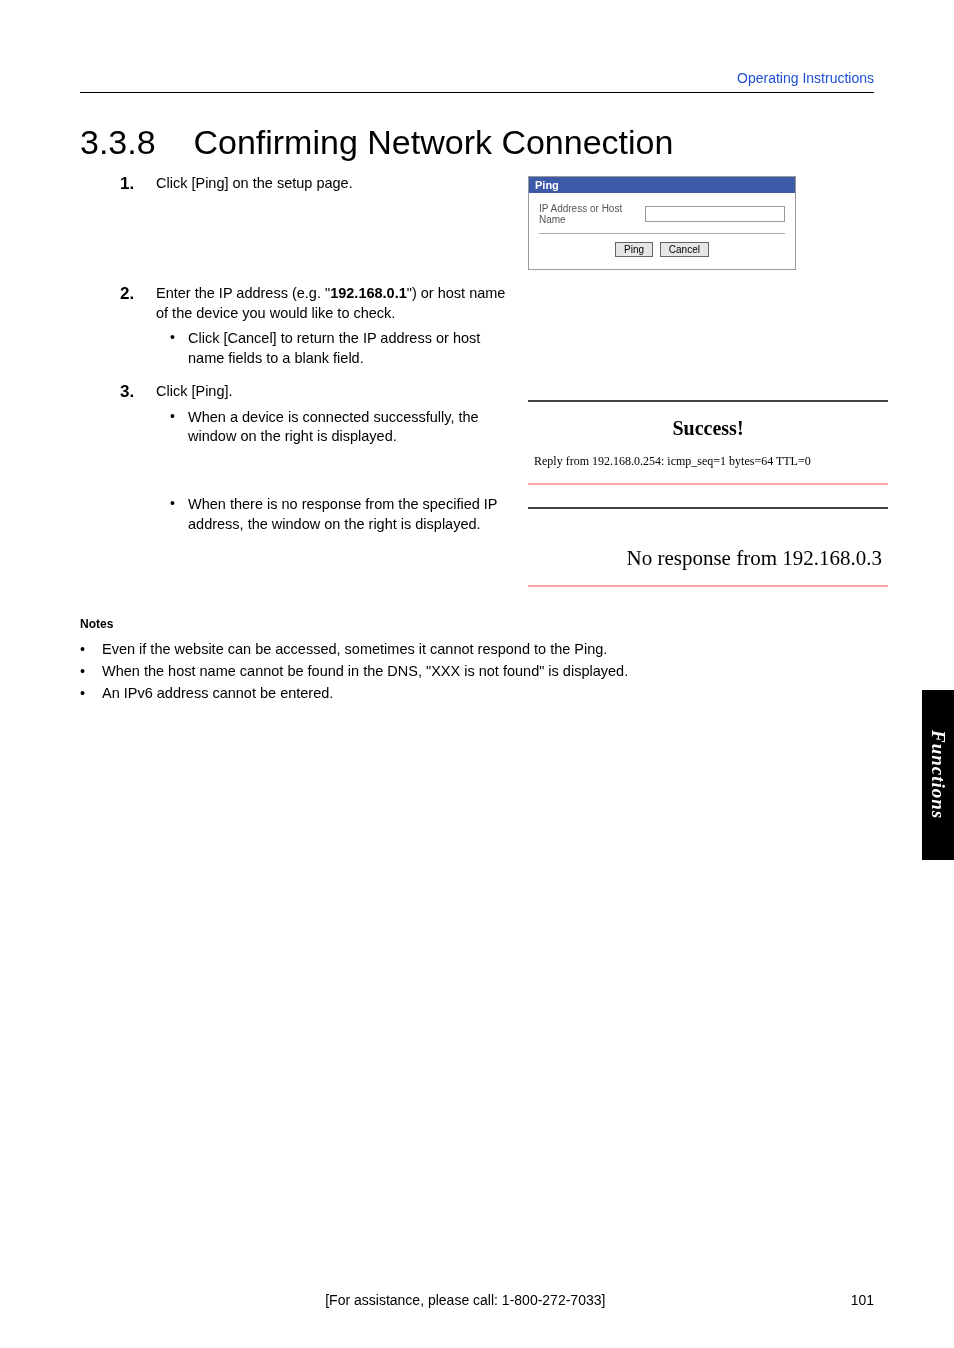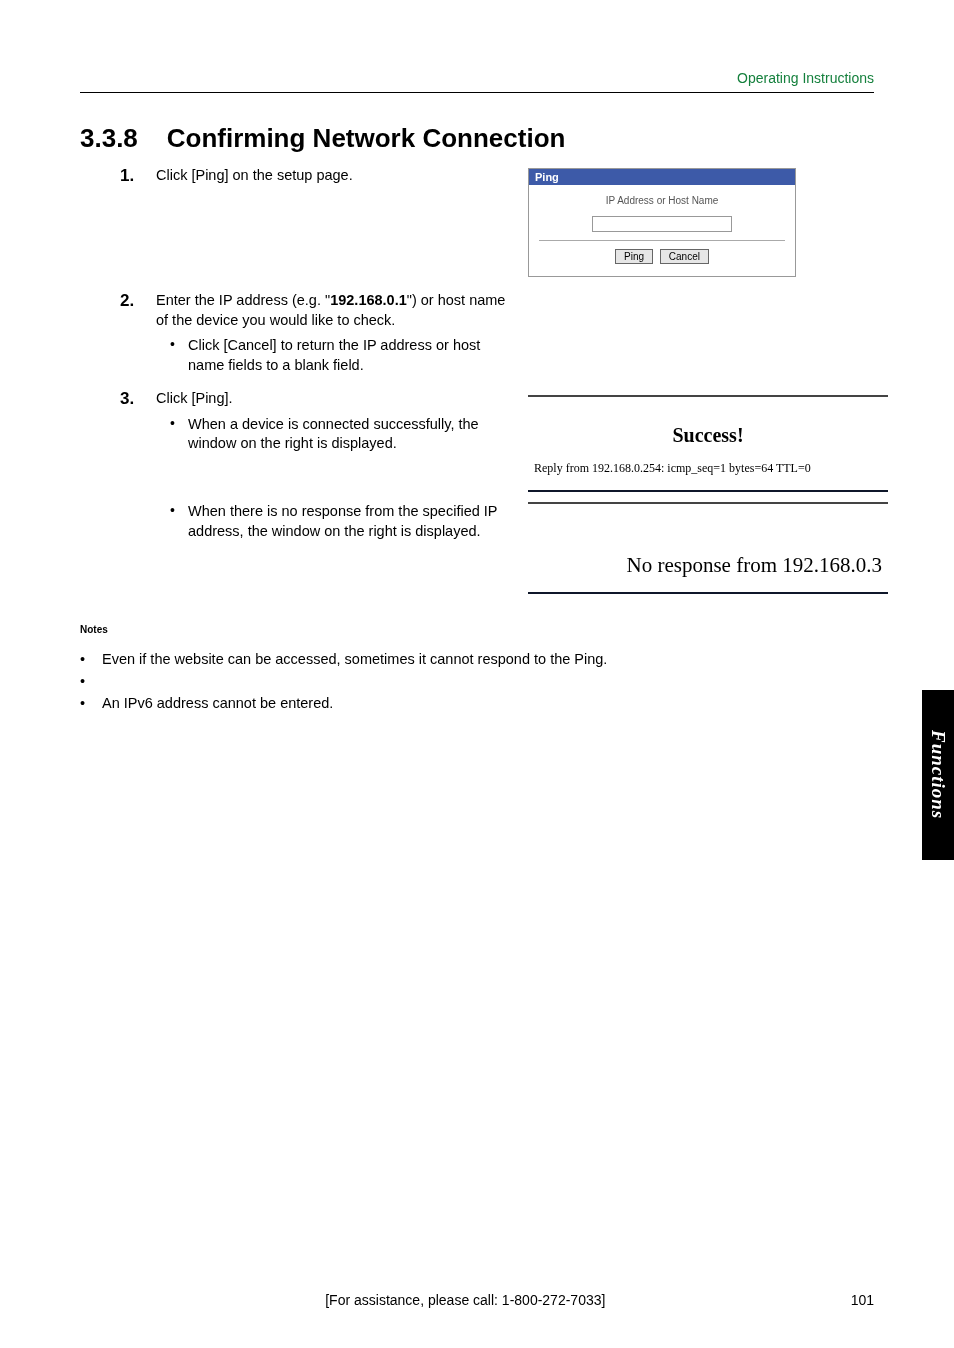--- a/index.html
+++ b/index.html
@@ -12,31 +12,31 @@
     color:#000;
   }
   .page {
     padding:70px 80px 40px 80px;
     position:relative;
     height:100%;
   }
   .running-head {
     text-align:right;
     font-size:14px;
-    color:#15803d;
+    color:#1d4ed8;
     padding-bottom:6px;
   }
   .hd-hr {
     border:none;
     border-top:1px solid #000;
     margin-bottom:30px;
   }
   .h1 {
-    font-size:26px;
-    font-weight:bold;
+    font-size:34px;
+    font-weight:normal;
     margin-left:0;
     margin-bottom:12px;
   }
   .intro {
     font-size:14.5px;
     line-height:1.35;
     margin-left:30px;
     margin-bottom:18px;
   }
   .steps {
@@ -94,21 +94,20 @@
     padding:10px 10px 12px 10px;
     background:#fff;
   }
   .ping-row {
     display:flex;
     align-items:center;
     gap:10px;
     border-bottom:1px solid #aaa;
     padding-bottom:8px;
     margin-bottom:8px;
-    flex-direction:column;
   }
   .ping-row label {
     font-size:10px;
     color:#555;
   }
   .ping-row input[type="text"] {
     flex:1 1 auto;
     height:16px;
     border:1px solid #999;
     font-size:10px;
@@ -121,23 +120,23 @@
     font-size:10px;
     padding:1px 8px;
     margin:0 2px;
     border:1px solid #666;
     background:#e6e6e6;
   }
   
   .result-panel {
     width:360px;
     border-top:2px solid #444;
-    border-bottom:2px solid #0f172a;
-    padding:27px 6px 14px 6px;
-    margin-top:6px;
+    border-bottom:2px solid #fca5a5;
+    padding:15px 6px 14px 6px;
+    margin-top:18px;
     font-family: "Times New Roman", serif;
   }
   .result-panel .big {
     font-size:20px;
     font-weight:bold;
     text-align:center;
     margin-bottom:14px;
   }
   .result-panel .small {
     font-size:12px;
@@ -148,23 +147,23 @@
     font-family: "Times New Roman", serif;
     text-align:right;
     padding-top:22px;
   }
   
   .notes {
     margin-top:30px;
     margin-left:0;
   }
   .notes-head {
-    font-size:10px;
-    font-weight:bold;
-    margin-bottom:14px;
+    font-size:12px;
+    font-weight:bold;
+    margin-bottom:8px;
   }
   .note-ul {
     list-style:none;
     padding-left:0;
   }
   .note-li {
     display:flex;
     gap:12px;
     font-size:14.5px;
     line-height:1.5;
@@ -299,20 +298,21 @@
 
   <div class="notes">
     <div class="notes-head">Notes</div>
     <ul class="note-ul">
       <li class="note-li">
         <span class="dot">•</span>
         <span>Even if the website can be accessed, sometimes it cannot respond to the Ping.</span>
       </li>
       <li class="note-li">
         <span class="dot">•</span>
+        <span>When the host name cannot be found in the DNS, "XXX is not found" is displayed.</span>
       </li>
       <li class="note-li">
         <span class="dot">•</span>
         <span>An IPv6 address cannot be entered.</span>
       </li>
     </ul>
   </div>
 
   <div class="footer">
     <span></span>

